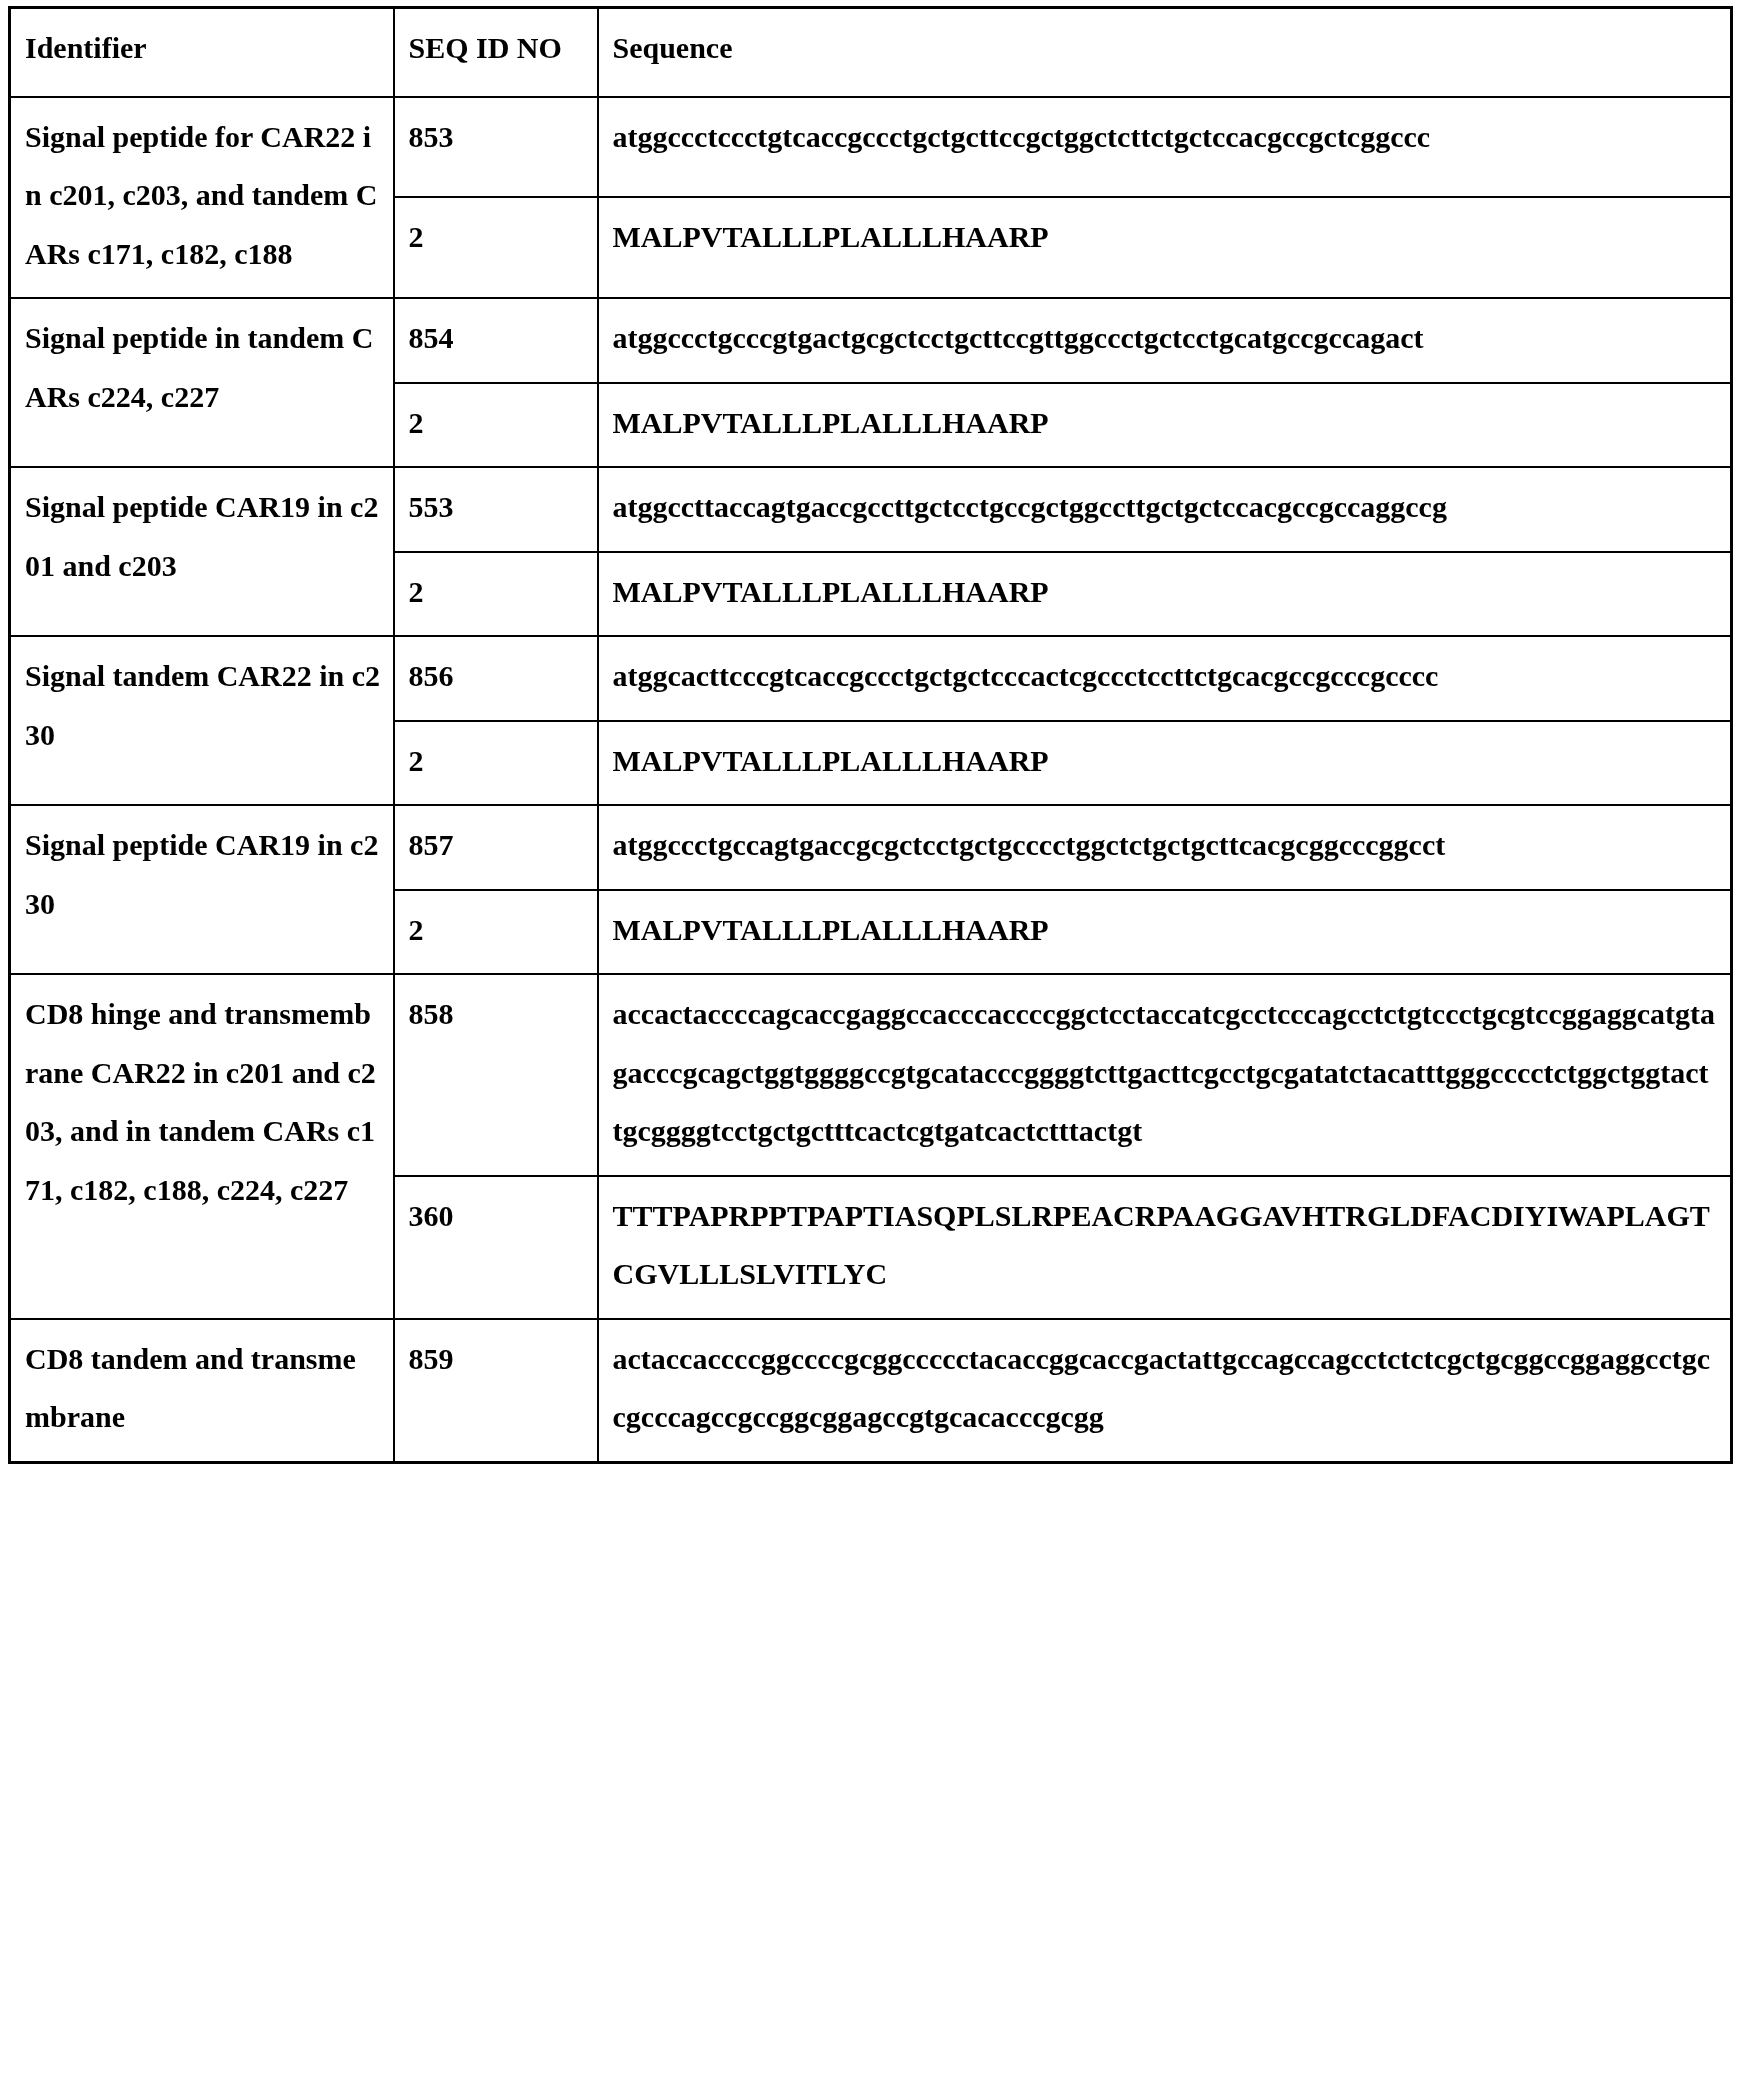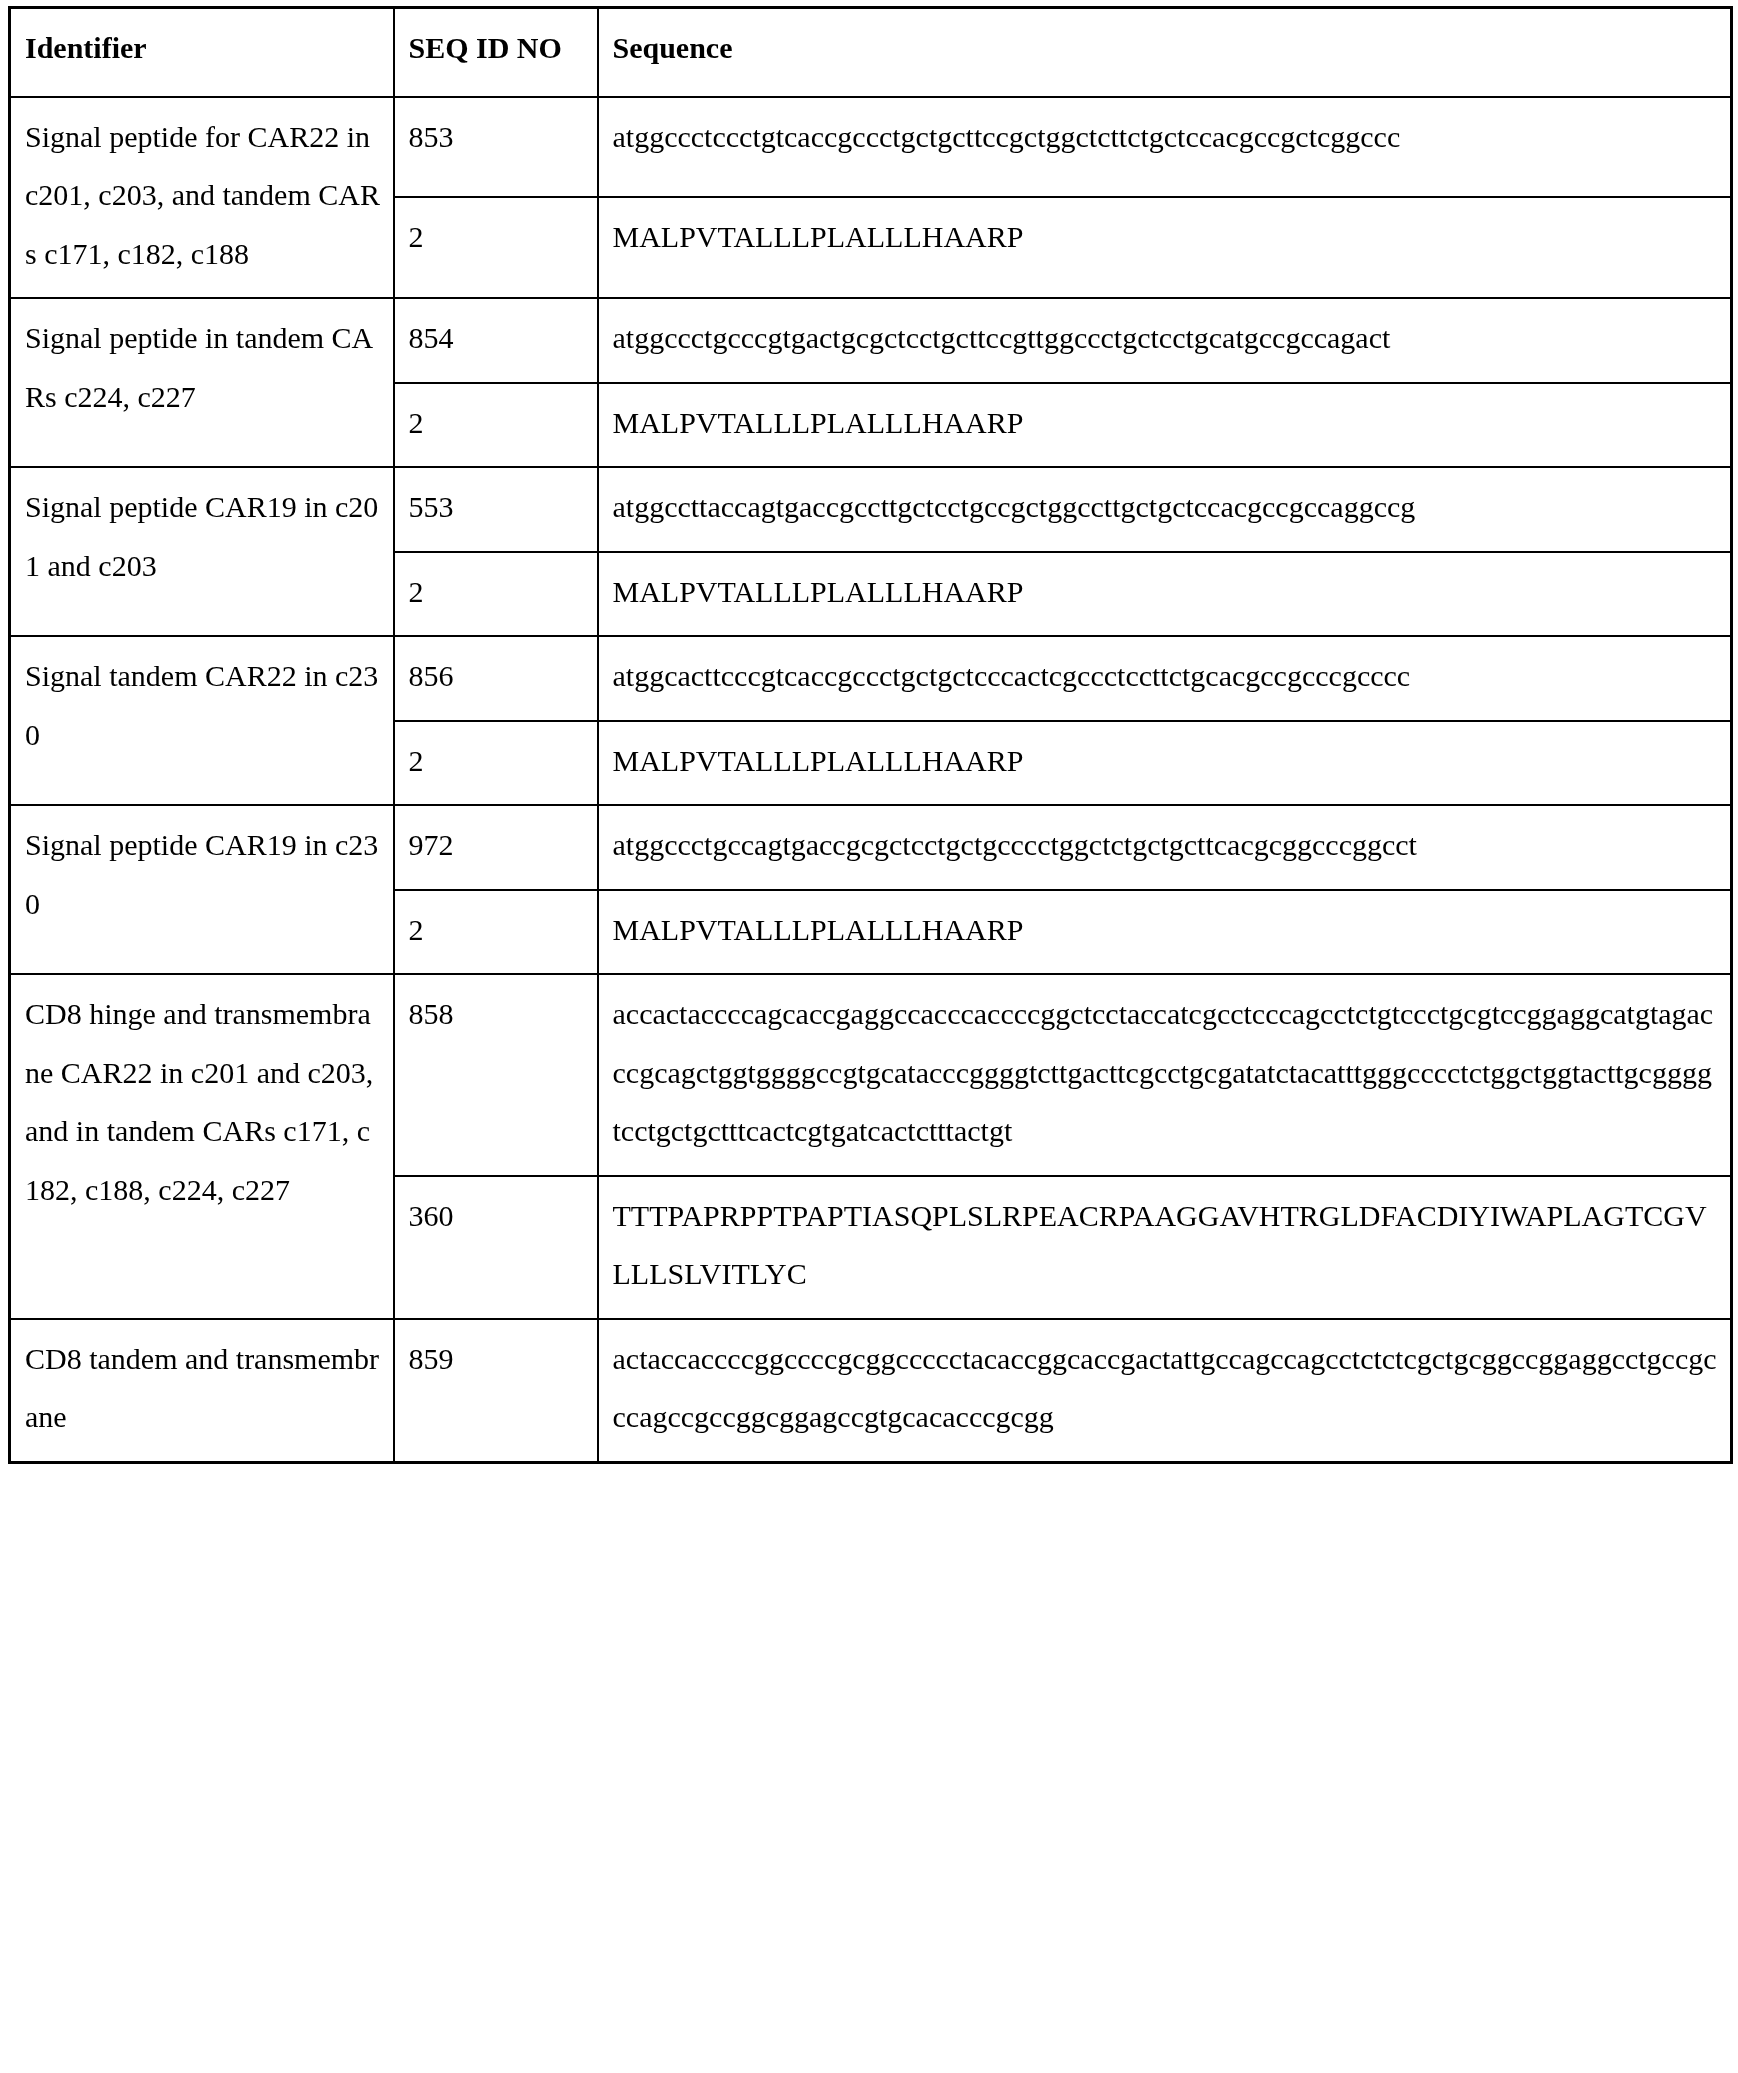--- a/index.html
+++ b/index.html
@@ -32,21 +32,21 @@
   table.seq-table col.c-seqid  { width: 204px; }
   table.seq-table col.c-seq    { width: 1134px; }
 
   table.seq-table td,
   table.seq-table th {
     border: 2px solid #000;
     vertical-align: top;
     padding: 10px 12px 14px 14px;
     font-size: 30px;
     line-height: 1.95;
-    font-weight: normal;
+    font-weight: bold;
     text-align: left;
     word-wrap: break-word;
     overflow-wrap: break-word;
     word-break: break-all;
   }
 
   table.seq-table th {
     font-weight: bold;
     padding-bottom: 18px;
   }
@@ -111,21 +111,21 @@
           <td class="ident-cell" rowspan="2">Signal tandem CAR22 in c230</td>
           <td class="seqid-cell">856</td>
           <td class="seq-cell">atggcacttcccgtcaccgccctgctgctcccactcgccctccttctgcacgccgcccgcccc</td>
         </tr>
         <tr>
           <td class="seqid-cell">2</td>
           <td class="seq-cell">MALPVTALLLPLALLLHAARP</td>
         </tr>
         <tr>
           <td class="ident-cell" rowspan="2">Signal peptide CAR19 in c230</td>
-          <td class="seqid-cell">972</td>
+          <td class="seqid-cell">857</td>
           <td class="seq-cell">atggccctgccagtgaccgcgctcctgctgcccctggctctgctgcttcacgcggcccggcct</td>
         </tr>
         <tr>
           <td class="seqid-cell">2</td>
           <td class="seq-cell">MALPVTALLLPLALLLHAARP</td>
         </tr>
         <tr>
           <td class="ident-cell" rowspan="2">CD8 hinge and transmembrane CAR22 in c201 and c203, and in tandem CARs c171, c182, c188, c224, c227</td>
           <td class="seqid-cell">858</td>
           <td class="seq-cell">accactaccccagcaccgaggccacccaccccggctcctaccatcgcctcccagcctctgtccctgcgtccggaggcatgtagacccgcagctggtggggccgtgcatacccggggtcttgacttcgcctgcgatatctacatttgggcccctctggctggtacttgcggggtcctgctgctttcactcgtgatcactctttactgt</td>

